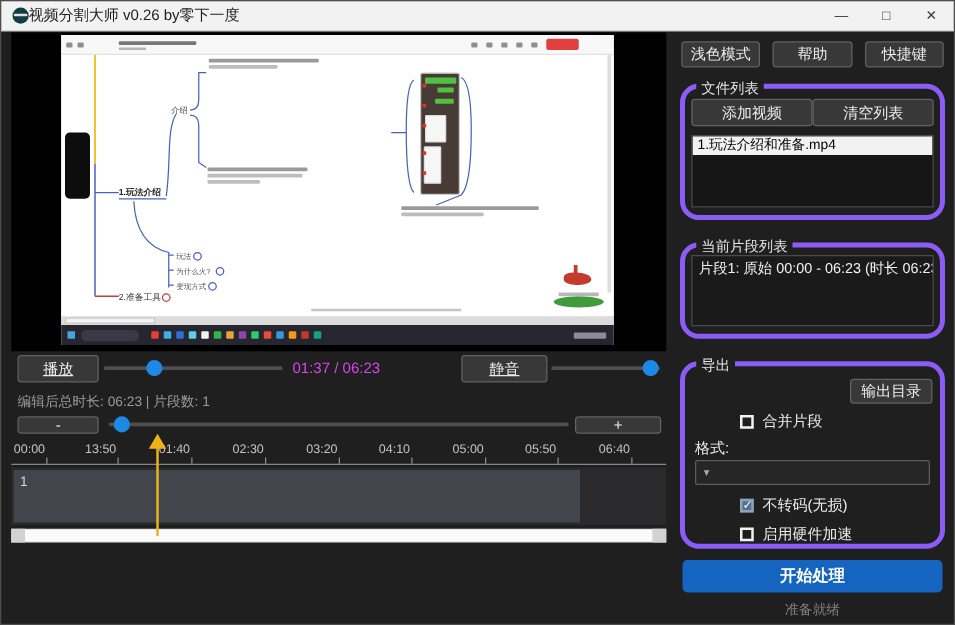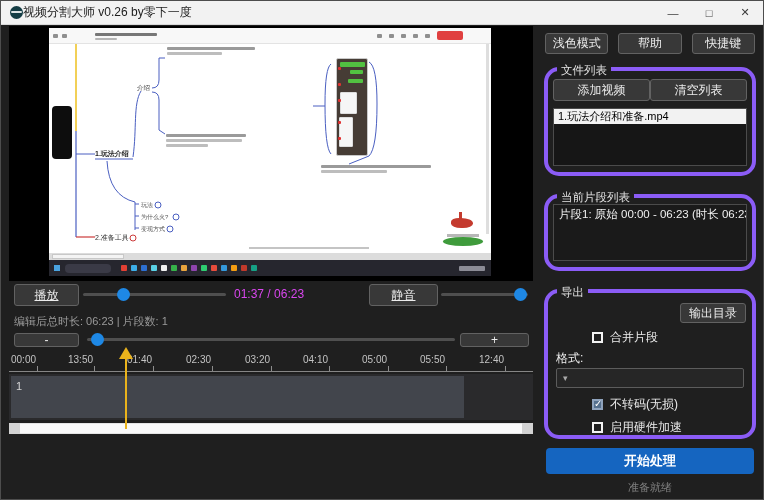--- a/index.html
+++ b/index.html
@@ -247,21 +247,21 @@
 
     <div class="ruler">
       <span class="rlabel" style="left:2px">00:00</span>
       <span class="rlabel" style="left:59px">13:50</span>
       <span class="rlabel" style="left:118px">01:40</span>
       <span class="rlabel" style="left:177px">02:30</span>
       <span class="rlabel" style="left:236px">03:20</span>
       <span class="rlabel" style="left:294px">04:10</span>
       <span class="rlabel" style="left:353px">05:00</span>
       <span class="rlabel" style="left:411px">05:50</span>
-      <span class="rlabel" style="left:470px">12:40</span>
+      <span class="rlabel" style="left:470px">06:40</span>
     </div>
 
     <div class="segpanel">
       <div class="segblock">
         <span class="seglabel">1</span>
       </div>
     </div>
 
     <div class="hscroll">
       <div class="hcap" style="left:0"></div>

